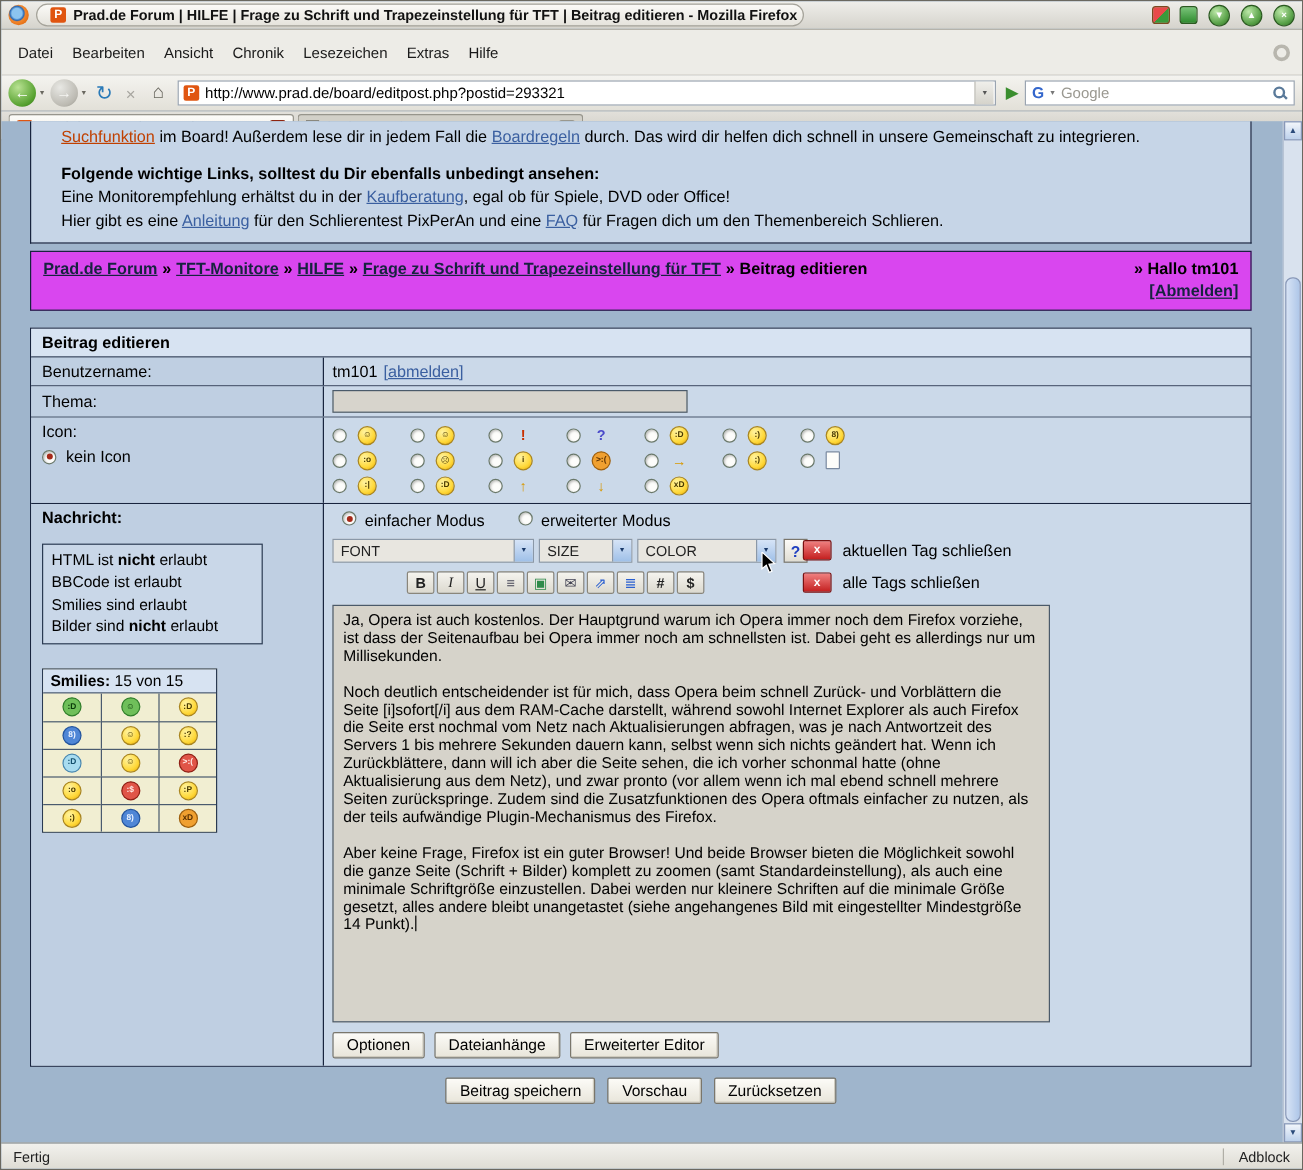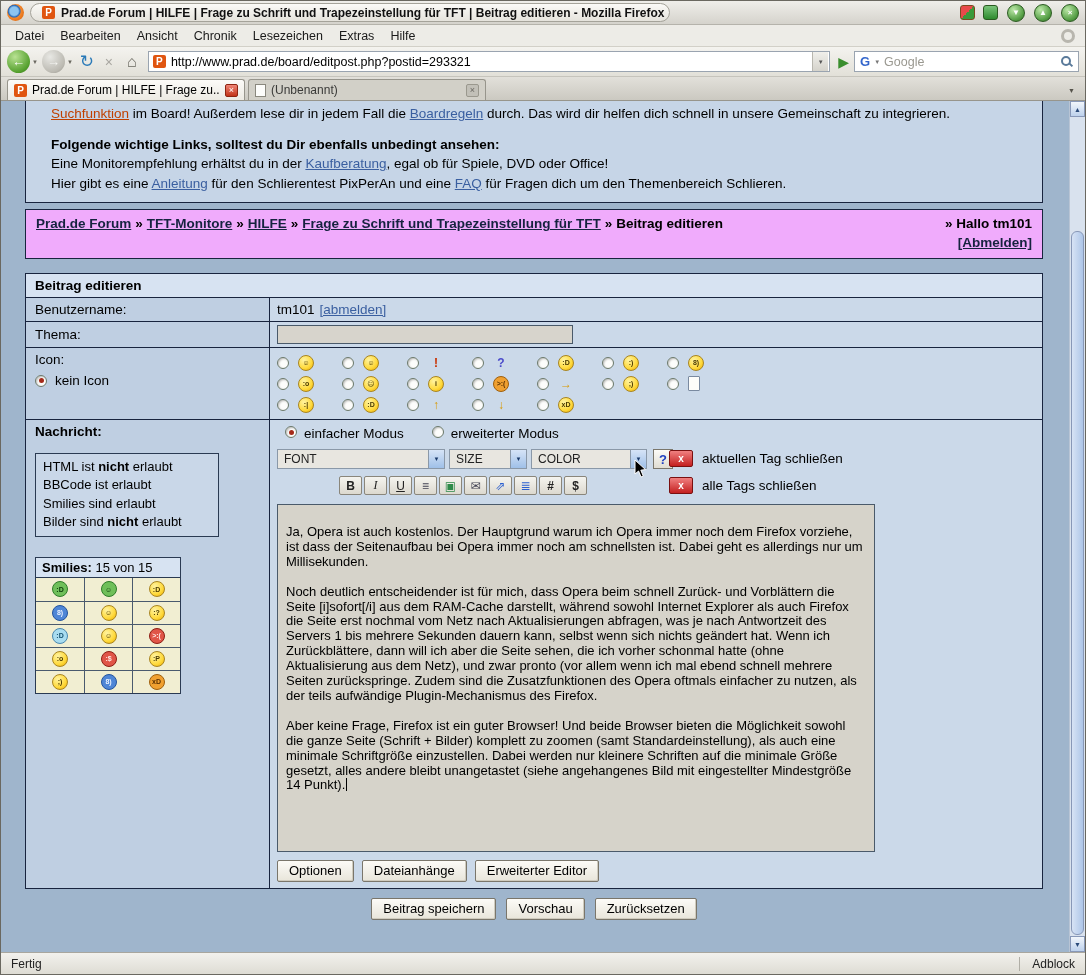--- a/index.html
+++ b/index.html
@@ -12,21 +12,21 @@
   .ff-logo{width:17px;height:17px;border-radius:50%;background:radial-gradient(circle at 42% 42%,#8CC4F0 0 30%,#2A69B5 42%,#F2862C 50%,#E06A10 80%,#B54E08);flex:0 0 auto}
   .title-pill{display:flex;align-items:center;gap:6px;border:1px solid #A5A39A;border-radius:10px;background:linear-gradient(#FBFAF7,#E5E3DC);height:19px;padding:0 11px;font-size:12px;font-weight:bold;color:#111;max-width:640px;white-space:nowrap;overflow:hidden}
   .mini-favicon{width:13px;height:13px;background:#E05510;color:#fff;font-size:10px;font-weight:bold;display:inline-flex;align-items:center;justify-content:center;border-radius:2px;flex:0 0 auto}
   .tb-spacer{flex:1}
   .tb-mini{width:15px;height:15px;border-radius:3px;margin-left:2px}
   .mini1{background:linear-gradient(135deg,#E84A4A 50%,#3A9A3A 50%);border:1px solid #7A4A20}
   .mini2{background:linear-gradient(#7AC47A,#2E8B2E);border:1px solid #2A5A20}
   .winbtn{width:18px;height:18px;border-radius:50%;background:radial-gradient(circle at 35% 30%,#BCE8A8,#57A047 65%,#2E6B22);border:1px solid #2A5A20;color:#fff;font-size:8px;display:inline-flex;align-items:center;justify-content:center;margin-left:3px;font-weight:bold}
 
   
-  .menubar{height:22px;display:flex;align-items:center;padding:0 6px;background:#EDECE7;border-bottom:1px solid #D2D0C8;font-size:12.5px;color:#1A1A1A}
+  .menubar{height:38px;display:flex;align-items:center;padding:0 6px;background:#EDECE7;border-bottom:1px solid #D2D0C8;font-size:12.5px;color:#1A1A1A}
   .menu-item{padding:2px 8px;border-radius:2px}
   .menu-spacer{flex:1}
   .throbber{width:14px;height:14px;border:3px solid #B8B6AE;border-radius:50%;margin-right:4px}
 
   
   .navbar{height:30px;display:flex;align-items:center;gap:2px;padding:0 6px;background:linear-gradient(#F4F3EF,#E2E0D8);border-bottom:1px solid #C6C4BC}
   .navbtn{width:23px;height:23px;border-radius:50%;display:inline-flex;align-items:center;justify-content:center;color:#fff;font-size:13px;font-weight:bold;flex:0 0 auto}
   .back{background:radial-gradient(circle at 35% 30%,#B9E293,#55A02E 70%,#2F6B12)}
   .fwd{background:radial-gradient(circle at 35% 30%,#E8E8E4,#BBB9B1 70%,#8E8C84);color:#F5F5F2}
   .navdrop{font-size:6px;color:#6A6860;margin:0 2px 0 0}
@@ -59,21 +59,21 @@
 
   
   .viewport{position:absolute;top:100px;left:0;right:0;bottom:22px;background:#9FB5CC}
   .pagearea{position:absolute;left:0;top:0;right:16px;bottom:0;overflow:hidden;padding:0 26px 0 24px;font-size:13.5px;color:#000}
   .lnk{color:#3A5FA0;text-decoration:underline}
   .lnk-alt{color:#C04000;text-decoration:underline}
 
   .intro-box{border:1px solid #18243E;border-top:none;background:#C6D5E7;padding:3px 25px 9px;line-height:1.45}
   .intro-bold{font-weight:bold;margin-top:11px}
 
-  .crumb-box{display:flex;justify-content:space-between;gap:12px;padding:5px 10px;font-weight:bold;line-height:1.4;border:1px solid #18243E;background:#f0abfc;margin-top:6px}
+  .crumb-box{display:flex;justify-content:space-between;gap:12px;padding:5px 10px;font-weight:bold;line-height:1.4;border:1px solid #18243E;background:#d946ef;margin-top:6px}
   .crumb-left{max-width:860px}
   .crumb-right{text-align:right;white-space:nowrap}
   .crumb-link{color:#16233F;text-decoration:underline}
   .crumb-sep{margin:0 4px}
 
   .form-table{margin-top:14px;border:1px solid #18243E;background:#CBD9E9}
   .t-header{background:#D7E3F2;font-weight:bold;padding:4px 9px;font-size:13.5px}
   .t-row{display:flex;border-top:1px solid #18243E}
   .t-label{flex:0 0 244px;width:244px;background:#BFCFE2;border-right:1px solid #18243E;padding:4px 9px}
   .t-value{flex:1;background:#CBD9E9;padding:3px 7px}
@@ -119,21 +119,21 @@
   .help-btn{width:20px;height:20px;background:linear-gradient(#FCFBF7,#E0DDD2);border:1px solid #7A766B;display:inline-flex;align-items:center;justify-content:center;color:#2040C0;font-weight:bold;font-size:13px;margin-left:2px}
   .fmt-row{margin:7px 0 0 62px;display:flex}
   .fmt-btn{width:23px;height:19px;background:linear-gradient(#F5F4EF,#DCD9CF);border:1px solid #8A867B;display:inline-flex;align-items:center;justify-content:center;font-size:12px;margin-right:2px;border-radius:2px;color:#222}
   .fb-b{font-weight:bold}
   .fb-i{font-style:italic;font-family:"Liberation Serif",serif}
   .fb-u{text-decoration:underline}
   .fb-img{color:#2E8B4A}.fb-link{color:#2A5FD0}.fb-list{color:#2A5FD0}.fb-ic{color:#445}.fb-code{font-weight:bold}
   .closer{position:absolute;left:392px;display:flex;gap:9px;align-items:center;font-size:13.5px;white-space:nowrap}
   .c1{top:1px}.c2{top:28px}
   .xbtn{width:24px;height:17px;background:linear-gradient(#F08080,#C42020);border:1px solid #7A1010;color:#fff;font-weight:bold;font-size:10px;display:inline-flex;align-items:center;justify-content:center;border-radius:2px}
-  .msg-area{margin-top:9px;width:598px;height:348px;background:#D6D3CA;border:1px solid #4A5A6A;padding:20px 8px;font-size:13px;line-height:14.9px;white-space:pre-wrap;overflow:hidden;color:#000}
+  .msg-area{margin-top:9px;width:598px;height:348px;background:#D6D3CA;border:1px solid #4A5A6A;padding:5px 8px;font-size:13px;line-height:14.9px;white-space:pre-wrap;overflow:hidden;color:#000}
   .caret{display:inline-block;width:1px;height:13px;background:#000;vertical-align:-2px;margin-left:1px}
   .ed-buttons{margin-top:8px;display:flex;gap:8px}
   .xpbtn{background:linear-gradient(#FCFBF7,#E8E5DA);border:1px solid #7A766B;padding:2px 11px 3px;font-size:13px;font-family:inherit;border-radius:2px;box-shadow:inset -1px -1px 0 #CFCBBE;color:#000}
   .actions{display:flex;justify-content:center;gap:10px;margin-top:9px}
 
   
   .scrollbar{position:absolute;right:0;top:0;bottom:0;width:16px;background:#D9E2EE;border-left:1px solid #B8C4D4}
   .sb-btn{position:absolute;left:0;width:15px;height:16px;background:linear-gradient(#F2F6FB,#BDD1EC);border:1px solid #8898B8;display:flex;align-items:center;justify-content:center;font-size:7px;color:#2A4A7A}
   .sb-btn.up{top:0}.sb-btn.down{bottom:0}
   .sb-thumb{position:absolute;left:1px;width:13px;top:130px;bottom:17px;background:linear-gradient(90deg,#D7E3F5,#AEC6E8);border:1px solid #8898B8;border-radius:6px}

